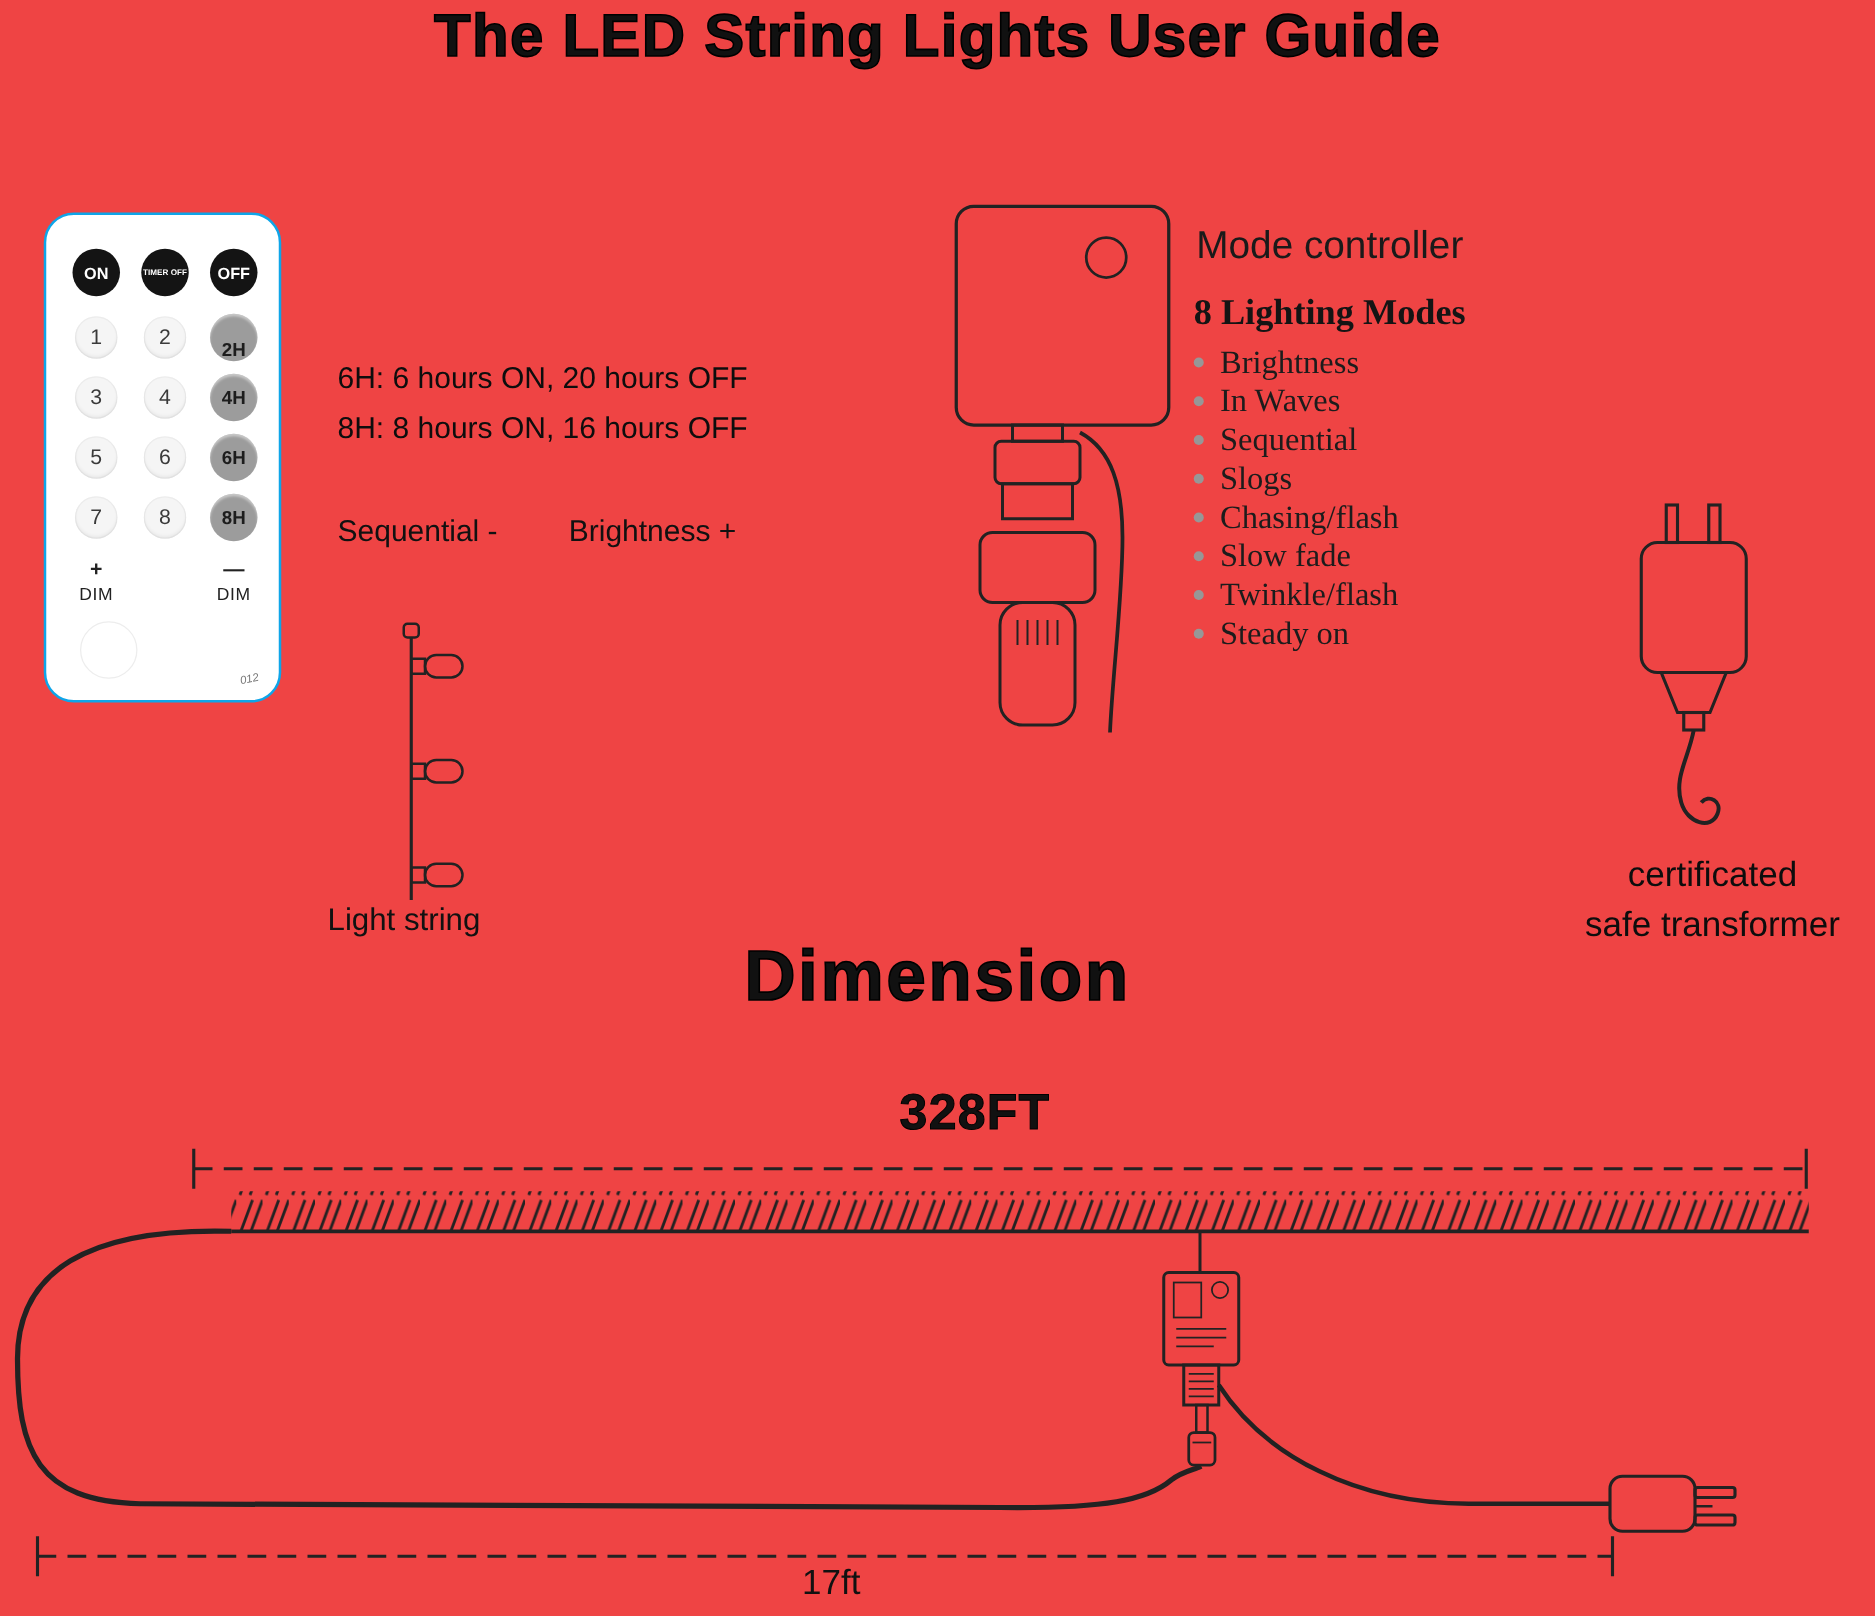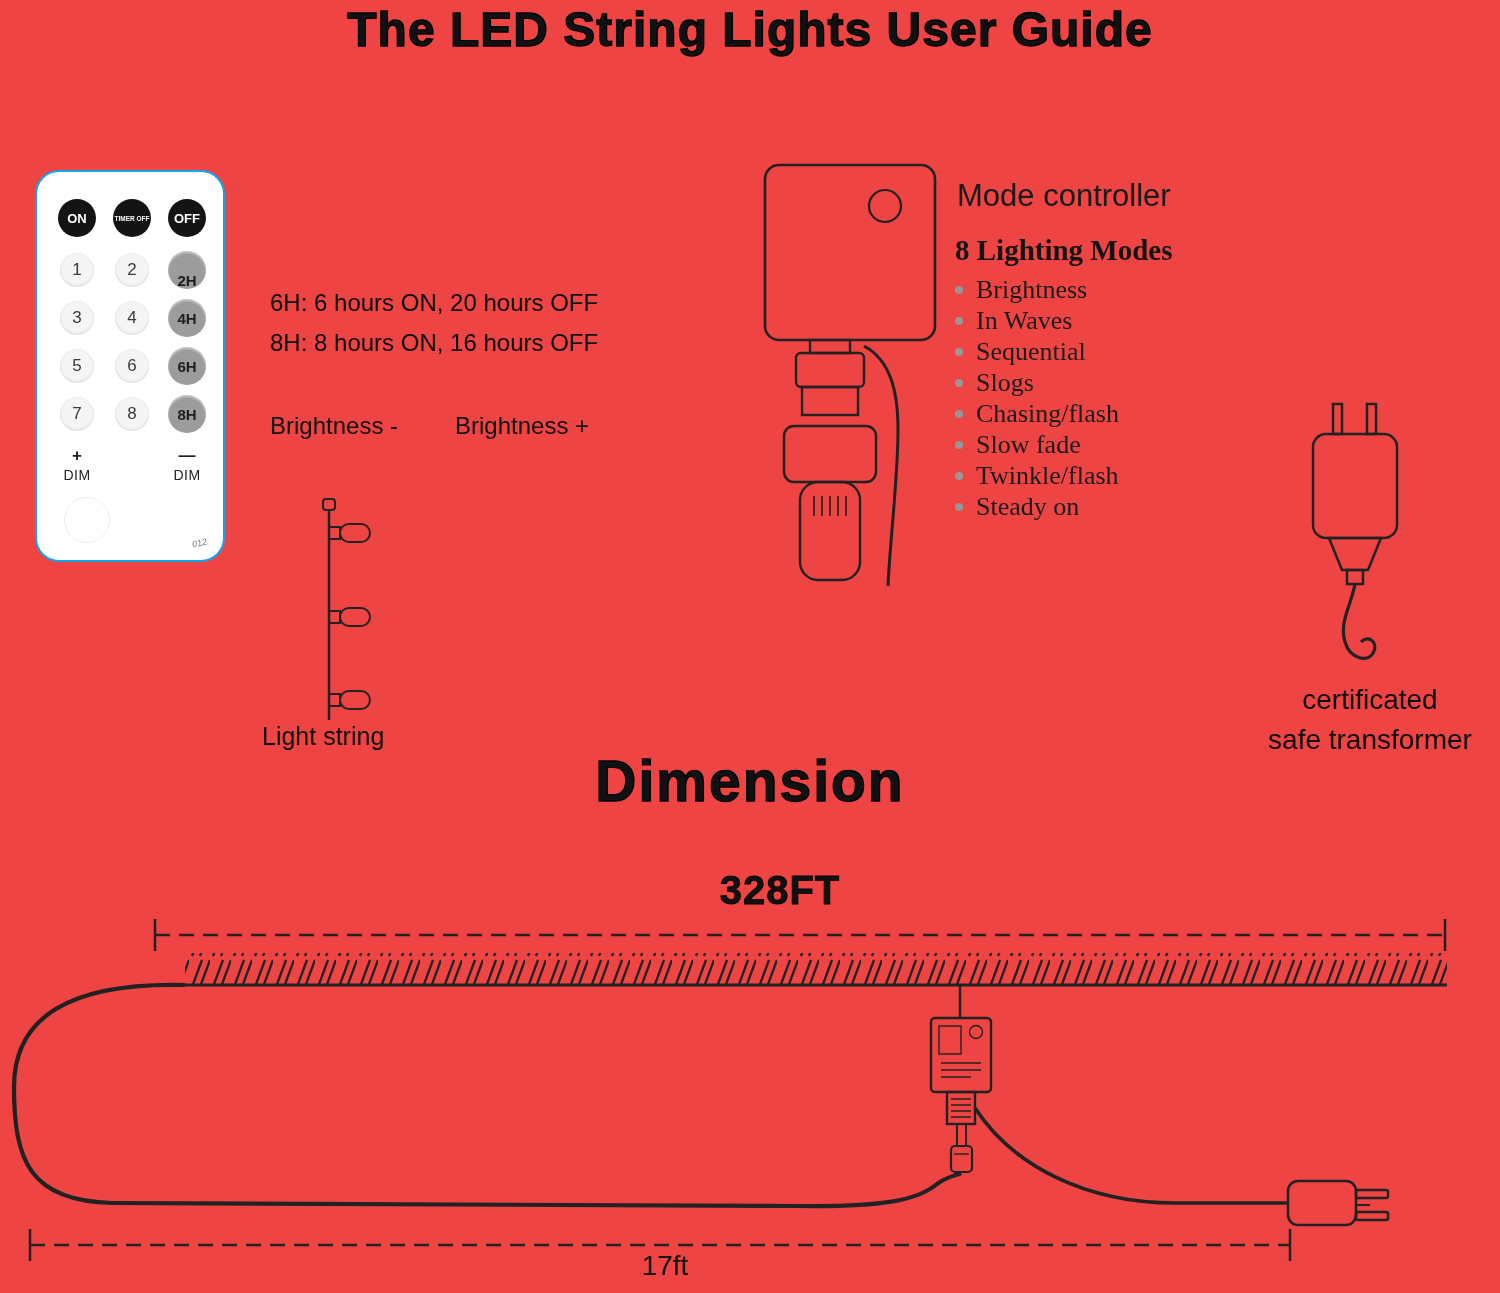--- a/index.html
+++ b/index.html
@@ -115,21 +115,21 @@
     <div class="dimword" style="left:150px; top:303px;">DIM</div>
 
     <div class="ghost-circle"></div>
     <div class="remote-code">012</div>
   </div>
 
   <div class="abs timer-notes">
     <div>6H: 6 hours ON, 20 hours OFF</div>
     <div>8H: 8 hours ON, 16 hours OFF</div>
   </div>
-  <div class="abs brightness-minus">Brightness -</div>
+  <div class="abs brightness-minus">Sequential -</div>
   <div class="abs brightness-plus">Brightness +</div>
 
   <svg class="abs" style="left:283px; top:495px;" width="140" height="240" viewBox="0 0 140 240">
     <rect x="40" y="4" width="12" height="11" rx="3" class="ln" stroke-width="2" fill="#fff"></rect>
     <line x1="46" y1="15" x2="46" y2="225" class="ln" stroke-width="2.5"></line>
     <g class="ln" stroke-width="2" fill="#fff">
       <rect x="46" y="32" width="11" height="12"></rect>
         <rect x="57" y="29" width="30" height="18" rx="9"></rect>
       <rect x="46" y="116" width="11" height="12"></rect>
         <rect x="57" y="113" width="30" height="18" rx="9"></rect>

